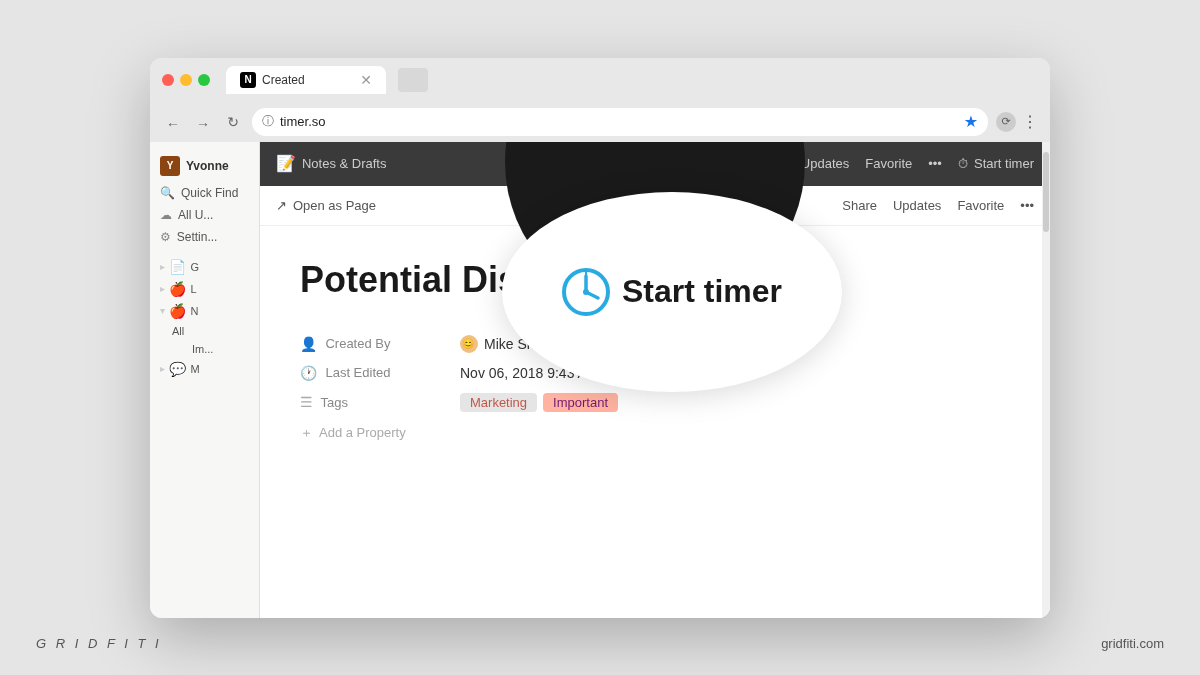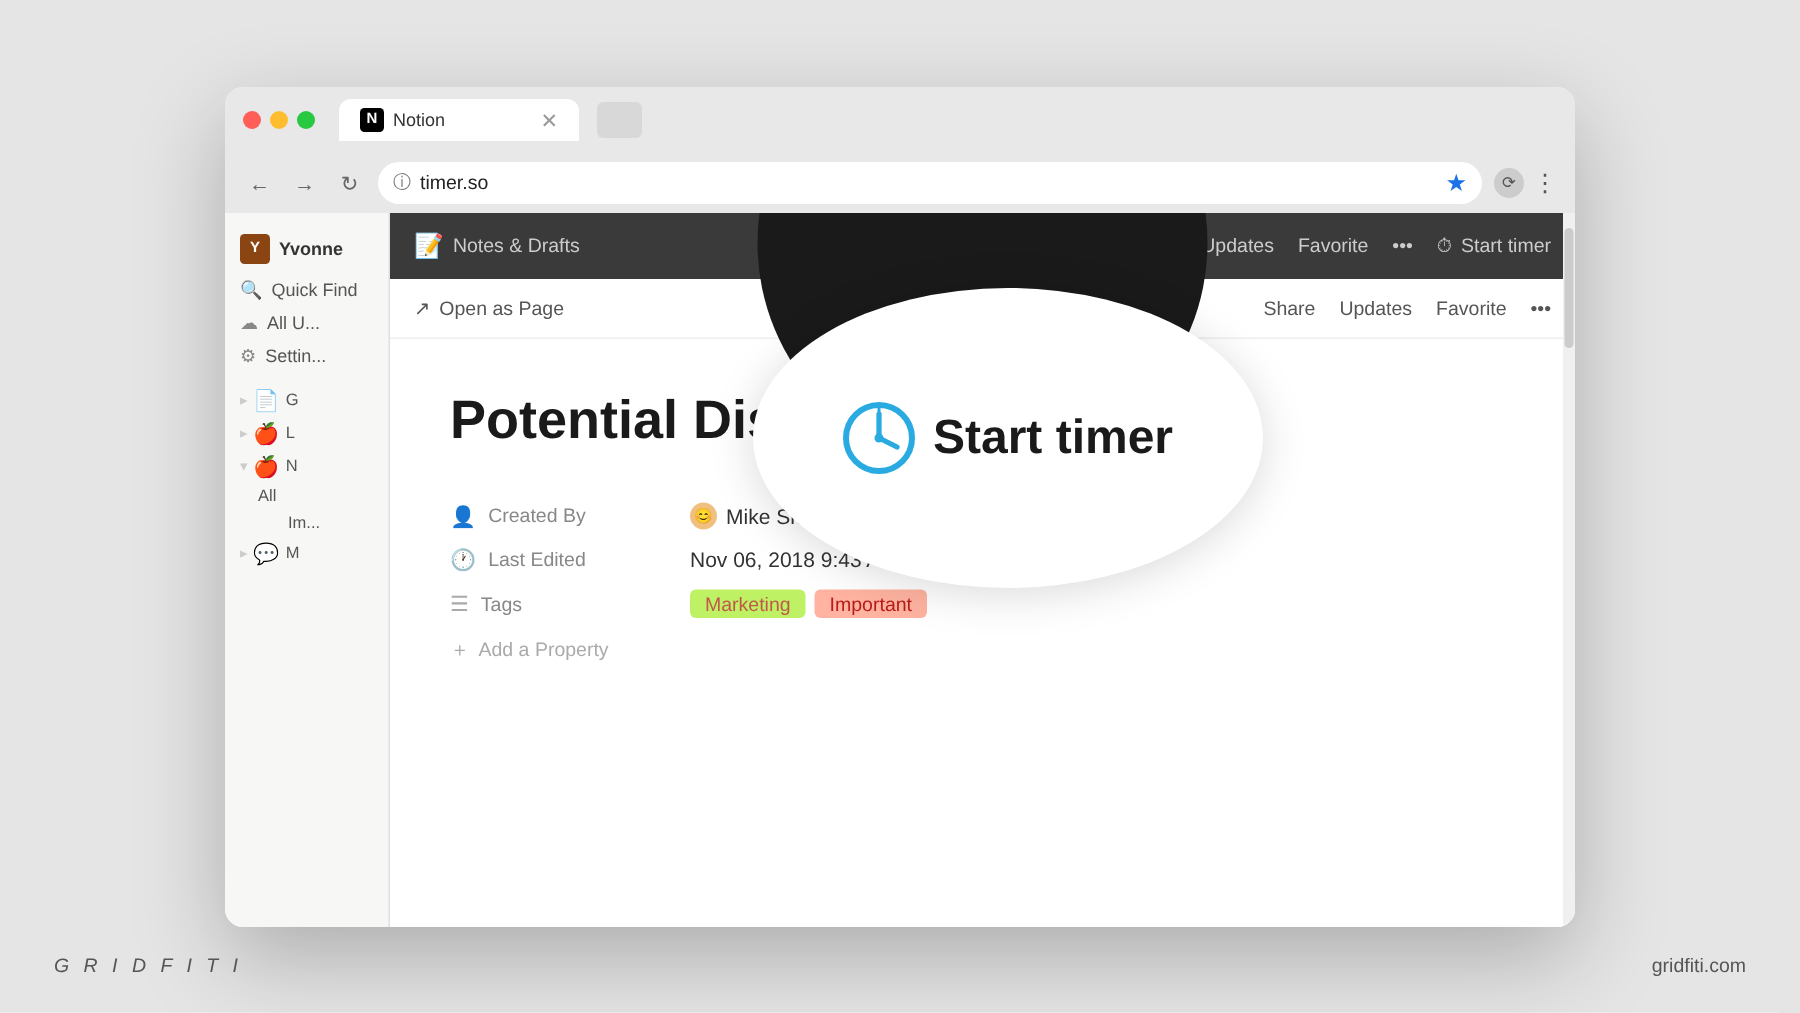--- a/index.html
+++ b/index.html
@@ -373,22 +373,22 @@
       display: flex;
       align-items: center;
       justify-content: center;
       font-size: 10px;
     }
     .tag {
       padding: 2px 10px;
       border-radius: 4px;
       font-size: 13px;
     }
-    .tag-marketing { background: #bef264; color: #c0594a; }
-    .tag-important { background: #ffb3a0; color: #b91c1c; }
+    .tag-marketing { background: #e5e5e5; color: #c0594a; }
+    .tag-important { background: #ffb3a0; color: #701a75; }
 
     .add-property {
       display: flex;
       align-items: center;
       gap: 6px;
       color: #aaa;
       font-size: 13px;
       cursor: pointer;
       padding: 6px 0;
     }
@@ -467,21 +467,21 @@
   <div class="browser">
 
     <div class="title-bar">
       <div class="traffic-lights">
         <div class="traffic-light tl-red"></div>
         <div class="traffic-light tl-yellow"></div>
         <div class="traffic-light tl-green"></div>
       </div>
       <div class="tab">
         <div class="tab-icon">N</div>
-        <span>Notion</span>
+        <span>Created</span>
         <span class="tab-close">✕</span>
       </div>
       <div class="tab-new"></div>
     </div>
 
     <div class="address-bar-row">
       <div class="nav-btn">←</div>
       <div class="nav-btn">→</div>
       <div class="nav-btn">↻</div>
       <div class="address-bar">

